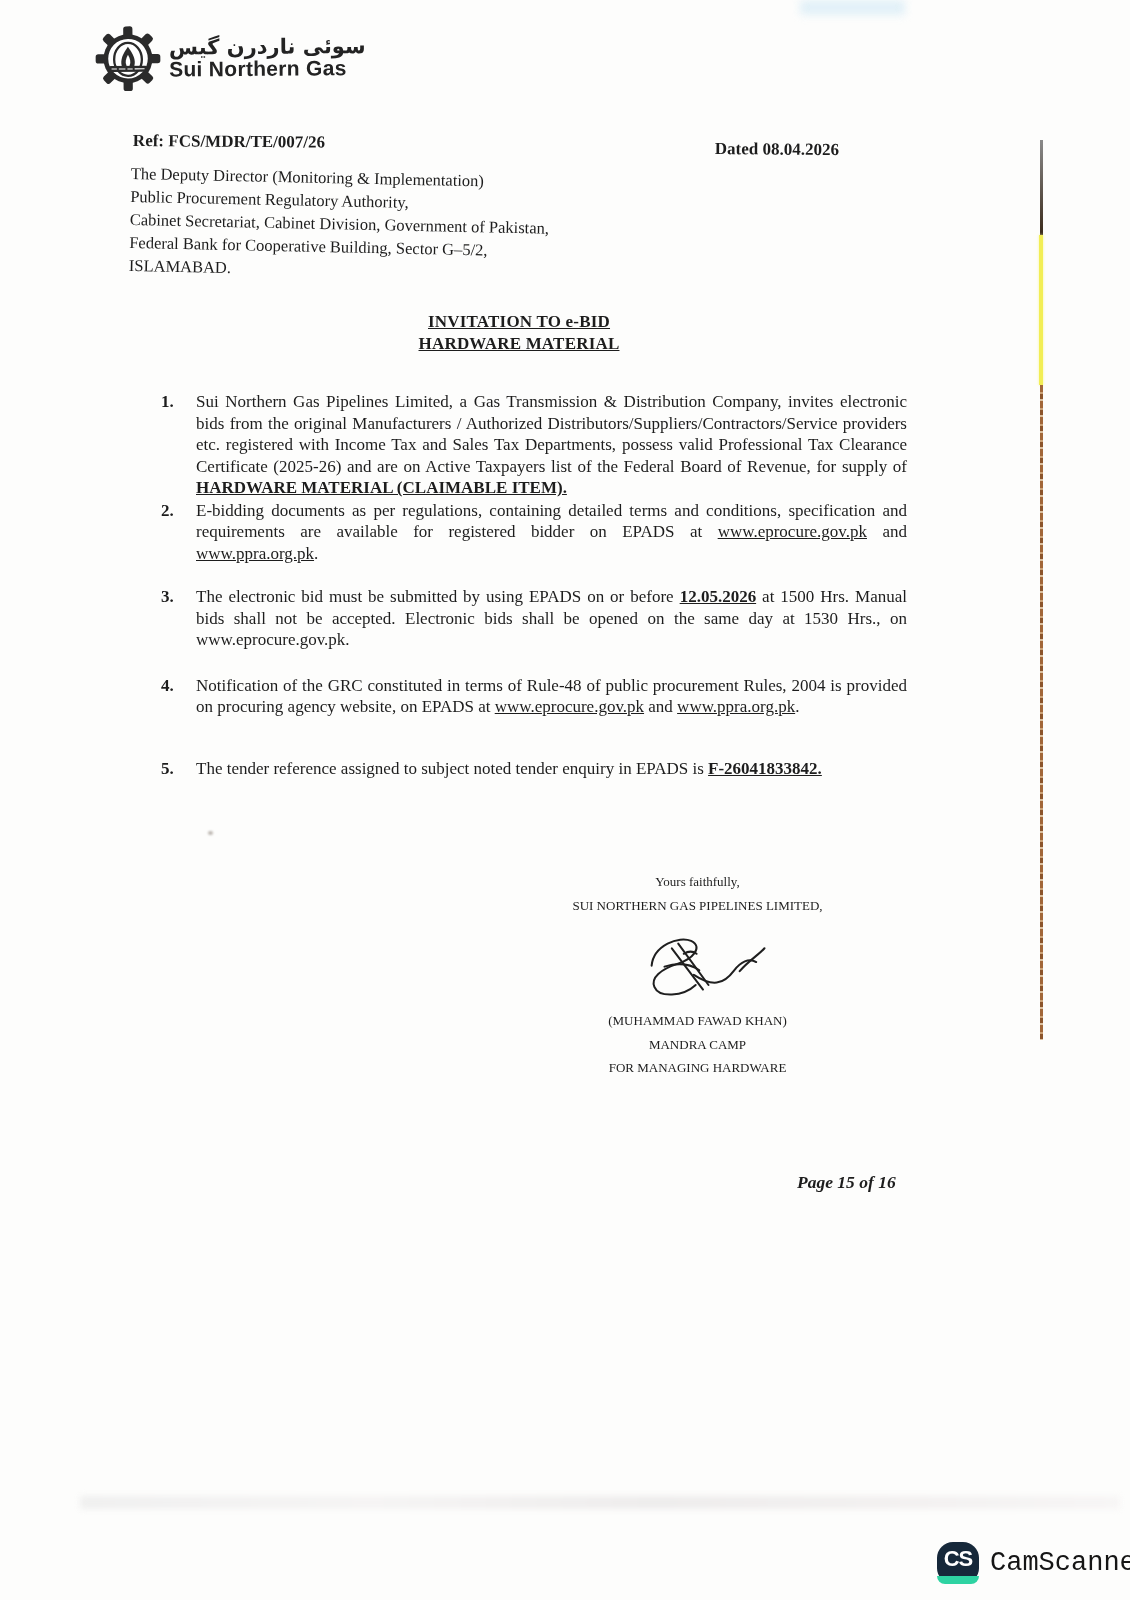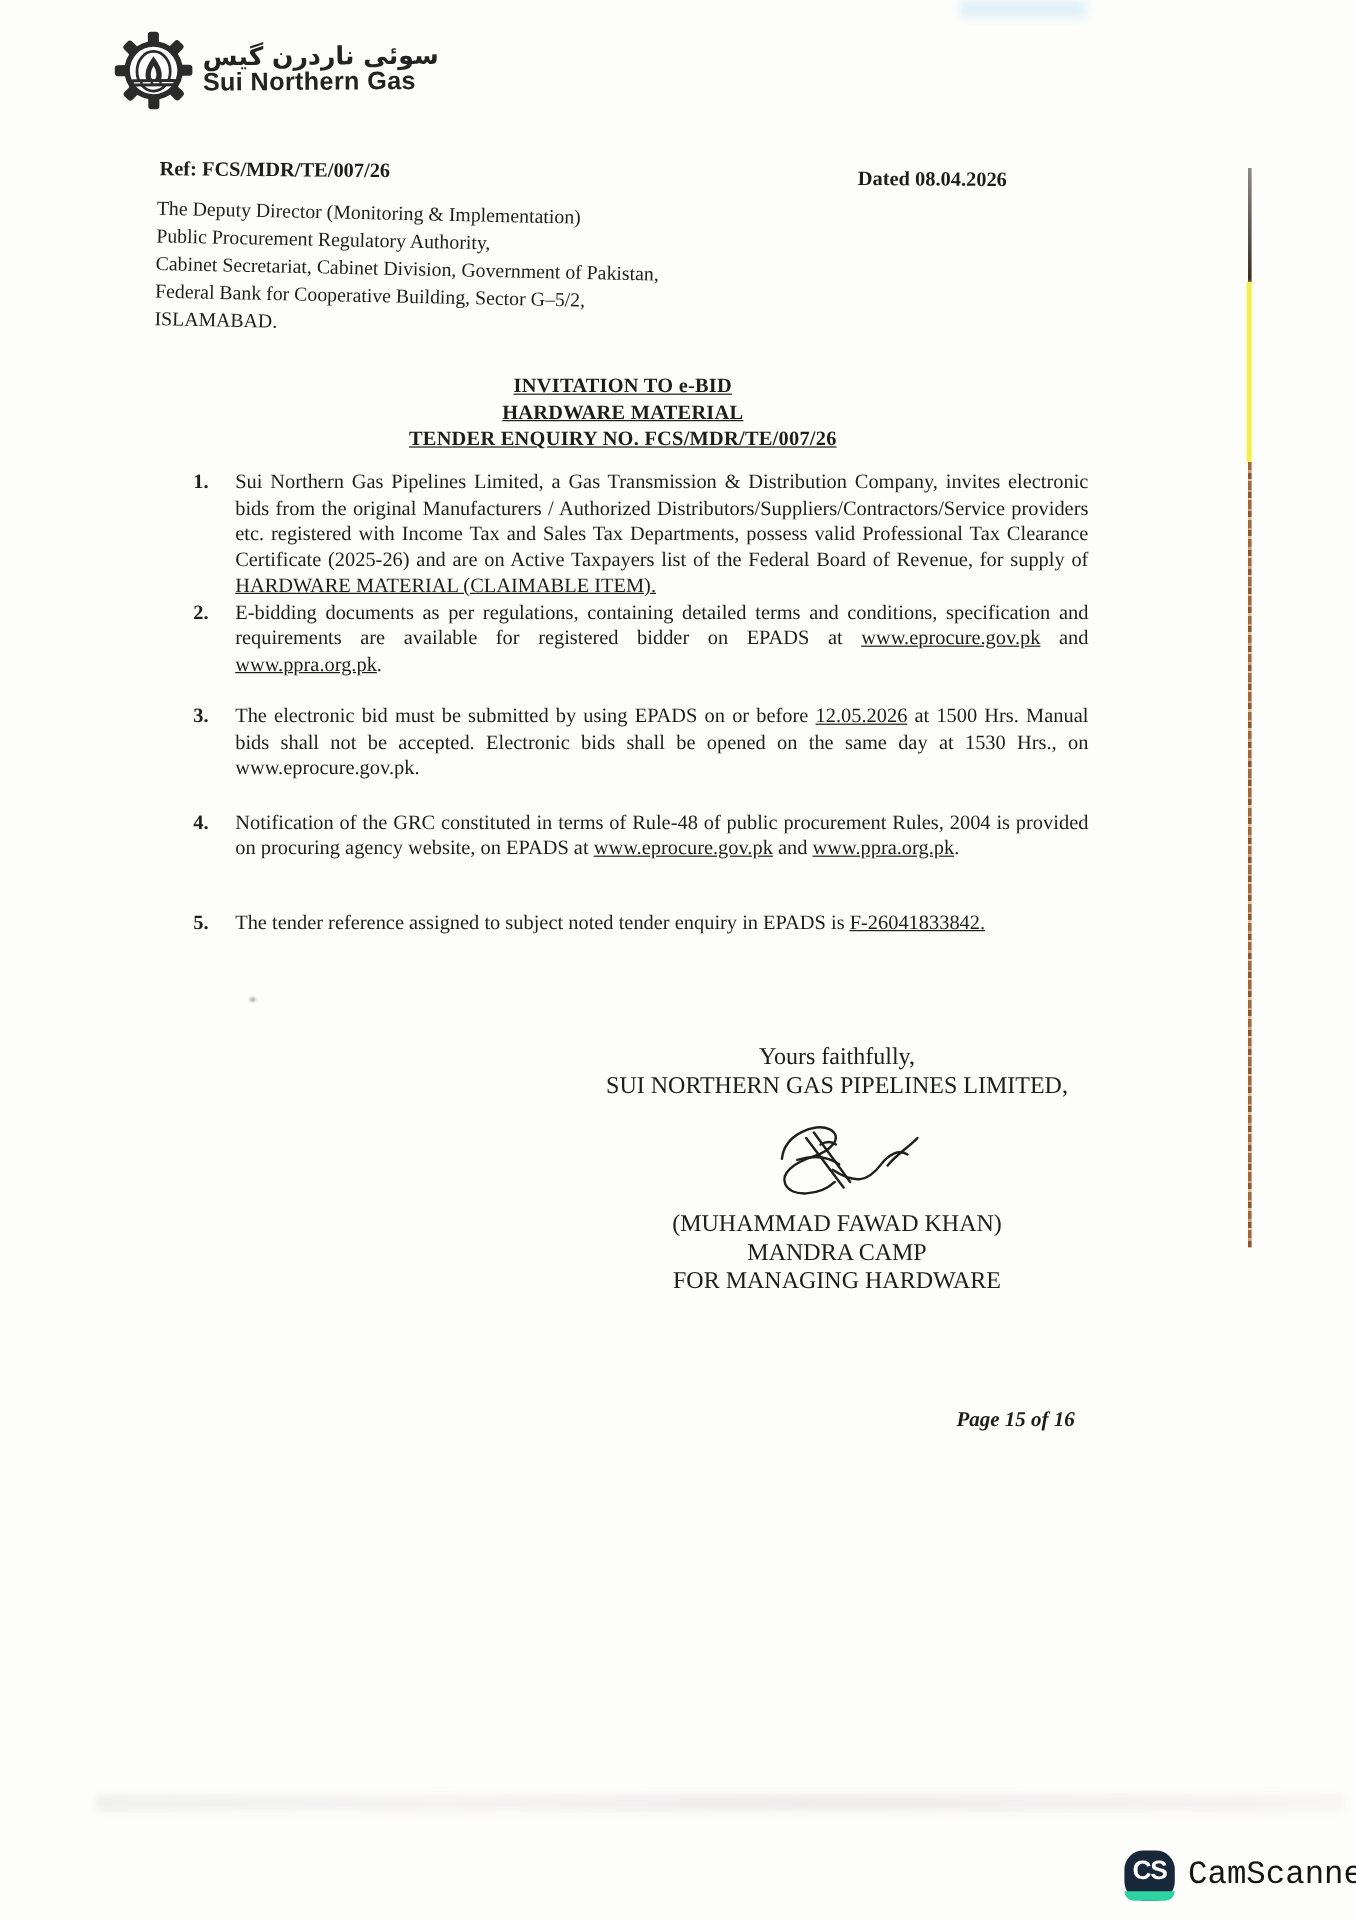--- a/index.html
+++ b/index.html
@@ -26,24 +26,24 @@
   .title div{text-decoration:underline;}
   
   .list{position:absolute;left:161px;top:391px;width:746px;font-size:17px;line-height:21.5px;}
   .item{display:flex;}
   .item .num{width:35px;flex:none;font-weight:bold;}
   .item .ptxt{flex:1;text-align:justify;}
   .i2{margin-top:1px;}
   .i3{margin-top:22px;}
   .i4{margin-top:24px;}
   .i5{margin-top:40px;}
-  .b{font-weight:normal;}
+  .b{font-weight:bold;}
   .u{text-decoration:underline;}
   
-  .closing{position:absolute;left:505px;top:870px;width:385px;text-align:center;font-size:20px;line-height:23.5px;}
+  .closing{position:absolute;left:505px;top:870px;width:385px;text-align:center;font-size:13px;line-height:23.5px;}
   .closing .sig{display:block;margin:12px auto 2px auto;width:155px;height:78px;}
   
   .pageno{position:absolute;left:797px;top:1172px;font-weight:bold;font-style:italic;font-size:17.5px;}
   .camscanner{position:absolute;left:905px;top:1542px;display:flex;align-items:center;gap:11px;}
   .cs-badge{position:relative;width:42px;height:42px;background:var(--cs-navy);border-radius:16px;flex:none;margin-left:32px;}
   .cs-badge .cs-txt{position:absolute;left:0;right:0;top:4px;text-align:center;color:#fff;
     font-family:"Liberation Sans",sans-serif;font-weight:bold;font-size:22px;letter-spacing:-1px;}
   .cs-badge .cs-strip{position:absolute;left:0;bottom:0;width:100%;height:8px;background:var(--cs-teal);border-radius:0 0 9px 9px;}
   .cs-name{font-family:Liberation Mono, monospace;font-size:27px;color:#151515;}
   
@@ -110,21 +110,20 @@
     <div>The Deputy Director (Monitoring &amp; Implementation)</div>
     <div>Public Procurement Regulatory Authority,</div>
     <div>Cabinet Secretariat, Cabinet Division, Government of Pakistan,</div>
     <div>Federal Bank for Cooperative Building, Sector G–5/2,</div>
     <div>ISLAMABAD.</div>
   </div>
 
   <div class="title">
     <div>INVITATION TO e-BID</div>
     <div>HARDWARE MATERIAL</div>
-    <div>TENDER ENQUIRY NO. FCS/MDR/TE/007/26</div>
   </div>
 
   <div class="list">
     <div class="item i1">
       <span class="num">1.</span>
       <div class="ptxt"><span>Sui Northern Gas Pipelines Limited, a Gas Transmission &amp; Distribution Company, invites electronic bids from the original Manufacturers / Authorized Distributors/Suppliers/Contractors/Service providers etc. registered with Income Tax and Sales Tax Departments, possess valid Professional Tax Clearance Certificate (2025-26) and are on Active Taxpayers list of the Federal Board of Revenue, for supply of </span><span class="b u">HARDWARE MATERIAL (CLAIMABLE ITEM).</span></div>
     </div>
     <div class="item i2">
       <span class="num">2.</span>
       <div class="ptxt"><span>E-bidding documents as per regulations, containing detailed terms and conditions, specification and requirements are available for registered bidder on EPADS at </span><span class="u">www.eprocure.gov.pk</span><span> and </span><span class="u">www.ppra.org.pk</span><span>.</span></div>

